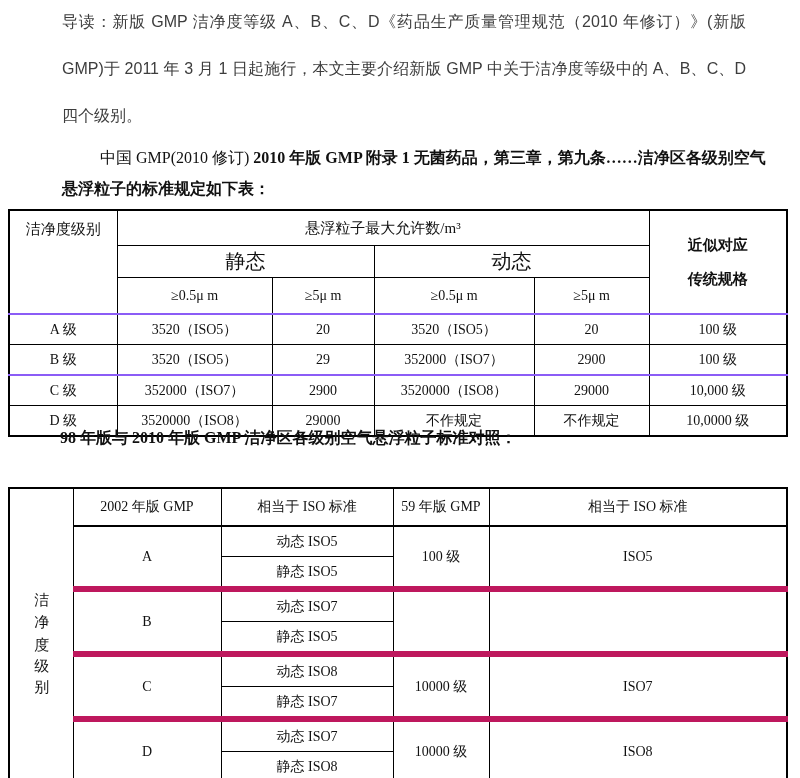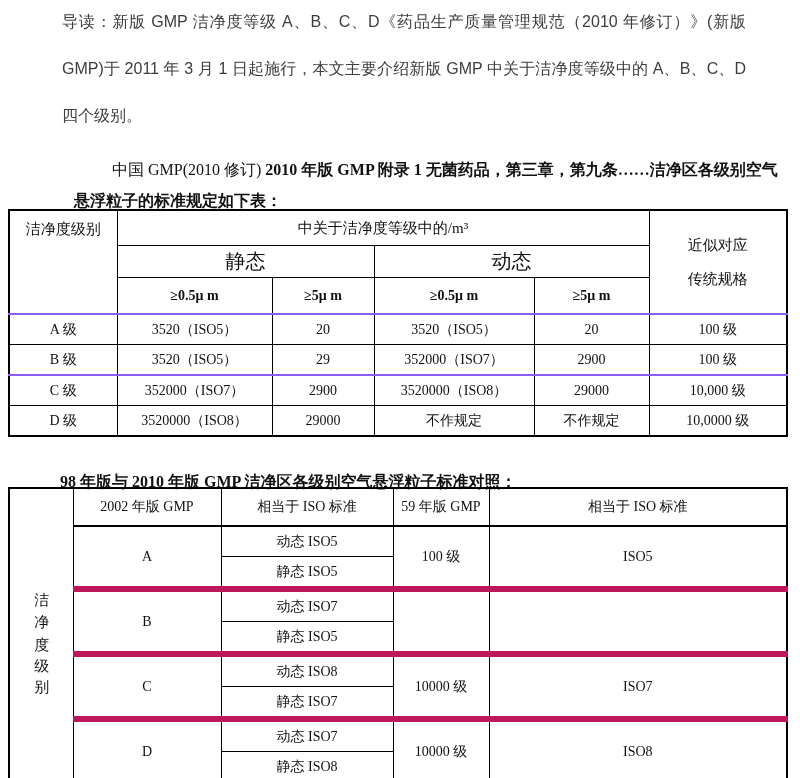--- a/index.html
+++ b/index.html
@@ -32,21 +32,21 @@
 
   
   .para2 {
     position: absolute;
     left: 62px;
     top: 142px;
     width: 706px;
     font-size: 16px;
     line-height: 31px;
     text-indent: 38px;
-    margin: 12px;
+    margin: 0;
     color: #111111;
   }
   .para2 .lead { font-weight: normal; }
   .para2 .strong { font-weight: bold; }
 
   
   table {
     border-collapse: collapse;
     table-layout: fixed;
     position: absolute;
@@ -60,29 +60,29 @@
     font-size: 14px;
     padding: 0 2px;
     overflow: hidden;
     color: #111111;
   }
 
   
   .t1 { top: 209px; width: 778px; }
   .t1 tr.h1r td { height: 34px; font-size: 15px; }
   .t1 tr.h2r td { height: 31px; font-size: 20px; }
-  .t1 tr.h3r td { height: 35px; font-weight: bold; }
+  .t1 tr.h3r td { height: 35px; }
   .t1 tr.dr  td { height: 29px; }
   .t1 td.grade-h {
     vertical-align: top;
     padding-top: 9px;
     font-size: 15px;
   }
   .t1 td.trad-h { font-size: 15px; }
-  .t1 td.trad-h div { line-height: 34px; }
+  .t1 td.trad-h div { line-height: 34px; font-weight: bold; }
   
   .t1 tr.sep-top td { border-top: 2px solid #8b5cf6; }
 
   
   .t2 { top: 487px; width: 778px; }
   .t2 tr.hdr td { height: 36px; border-bottom: 2px solid #000; }
   .t2 tr.sub td { height: 29px; }
   .t2 tr.block-start td { border-top: 6px solid #be185d; }
   .t2 td.vcell { vertical-align: middle; }
   .t2 .vtext {
@@ -91,21 +91,21 @@
     font-size: 15px;
     letter-spacing: 22px;
     margin: 0 auto;
     line-height: 1;
   }
 
   
   .sec2-heading {
     position: absolute;
     left: 60px;
-    top: 472px;
+    top: 428px;
     margin: 0;
     font-size: 16px;
     font-weight: bold;
     color: #111111;
   }
 </style>
 </head>
 <body>
 
 <p class="intro">导读：新版 GMP 洁净度等级 A、B、C、D《药品生产质量管理规范（2010 年修订）》(新版 GMP)于 2011 年 3 月 1 日起施行，本文主要介绍新版 GMP 中关于洁净度等级中的 A、B、C、D 四个级别。</p>
@@ -117,21 +117,21 @@
     <col style="width:108px">
       <col style="width:155px">
       <col style="width:102px">
     <col style="width:160px">
       <col style="width:115px">
       <col style="width:138px">
   </colgroup>
   <tbody>
     <tr class="h1r">
       <td rowspan="3" class="grade-h">洁净度级别</td>
-      <td colspan="4">中关于洁净度等级中的/m³</td>
+      <td colspan="4">悬浮粒子最大允许数/m³</td>
       <td rowspan="3" class="trad-h">
         <div>近似对应</div>
         <div>传统规格</div>
       </td>
     </tr>
     <tr class="h2r">
       <td colspan="2">静态</td>
       <td colspan="2">动态</td>
     </tr>
     <tr class="h3r">

